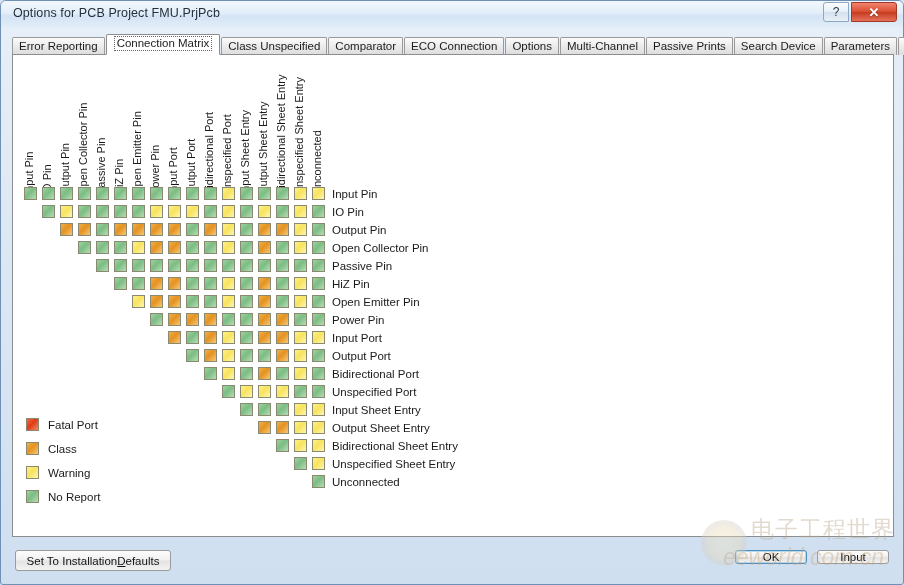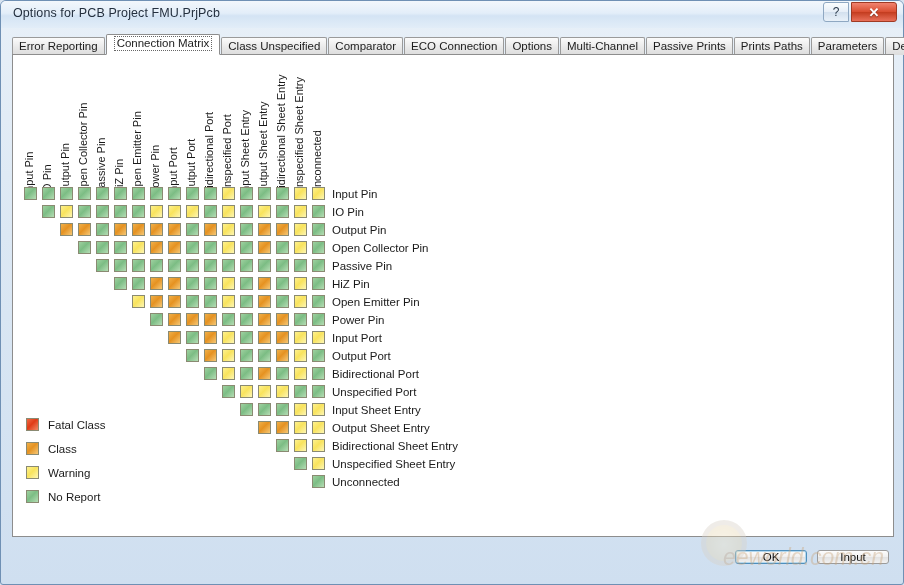--- a/index.html
+++ b/index.html
@@ -248,21 +248,21 @@
       <div class="tab">
         <span class="tab-inner">Options</span>
       </div>
       <div class="tab">
         <span class="tab-inner">Multi-Channel</span>
       </div>
       <div class="tab">
         <span class="tab-inner">Passive Prints</span>
       </div>
       <div class="tab">
-        <span class="tab-inner">Prints Paths</span>
+        <span class="tab-inner">Search Device</span>
       </div>
       <div class="tab">
         <span class="tab-inner">Parameters</span>
       </div>
       <div class="tab">
         <span class="tab-inner">Device Sheets</span>
       </div>
     </div>
 
   <div id="panel">
@@ -448,31 +448,37 @@
         <div class="rowlabel" style="left: 319px; top: 277px;">Input Port</div>
         <div class="rowlabel" style="left: 319px; top: 295px;">Output Port</div>
         <div class="rowlabel" style="left: 319px; top: 313px;">Bidirectional Port</div>
         <div class="rowlabel" style="left: 319px; top: 331px;">Unspecified Port</div>
         <div class="rowlabel" style="left: 319px; top: 349px;">Input Sheet Entry</div>
         <div class="rowlabel" style="left: 319px; top: 367px;">Output Sheet Entry</div>
         <div class="rowlabel" style="left: 319px; top: 385px;">Bidirectional Sheet Entry</div>
         <div class="rowlabel" style="left: 319px; top: 403px;">Unspecified Sheet Entry</div>
         <div class="rowlabel" style="left: 319px; top: 421px;">Unconnected</div>
         <div class="legend-sw c-red" style="left: 13px; top: 363px;"></div>
-        <div class="legend-lb" style="left: 35px; top: 364px;">Fatal Class</div>
+        <div class="legend-lb" style="left: 35px; top: 364px;">Fatal Port</div>
         <div class="legend-sw c-orange" style="left: 13px; top: 387px;"></div>
         <div class="legend-lb" style="left: 35px; top: 388px;">Class</div>
         <div class="legend-sw c-yellow" style="left: 13px; top: 411px;"></div>
         <div class="legend-lb" style="left: 35px; top: 412px;">Warning</div>
         <div class="legend-sw c-green" style="left: 13px; top: 435px;"></div>
         <div class="legend-lb" style="left: 35px; top: 436px;">No Report</div>
       </div>
   </div>
 
+  <div id="btn-defaults">
+      <span>Set To Installation </span>
+      <u>D</u>
+      <span>efaults</span>
+    </div>
   <div id="btn-ok">OK</div>
   <div id="btn-cancel">Input</div>
 
   <div id="watermark">
     <div id="wm-circle"></div>
+    <div id="wm-cn">电子工程世界</div>
     <div id="wm-en">eeworld.com.cn</div>
   </div>
 
 </div>
 
 </body></html>

